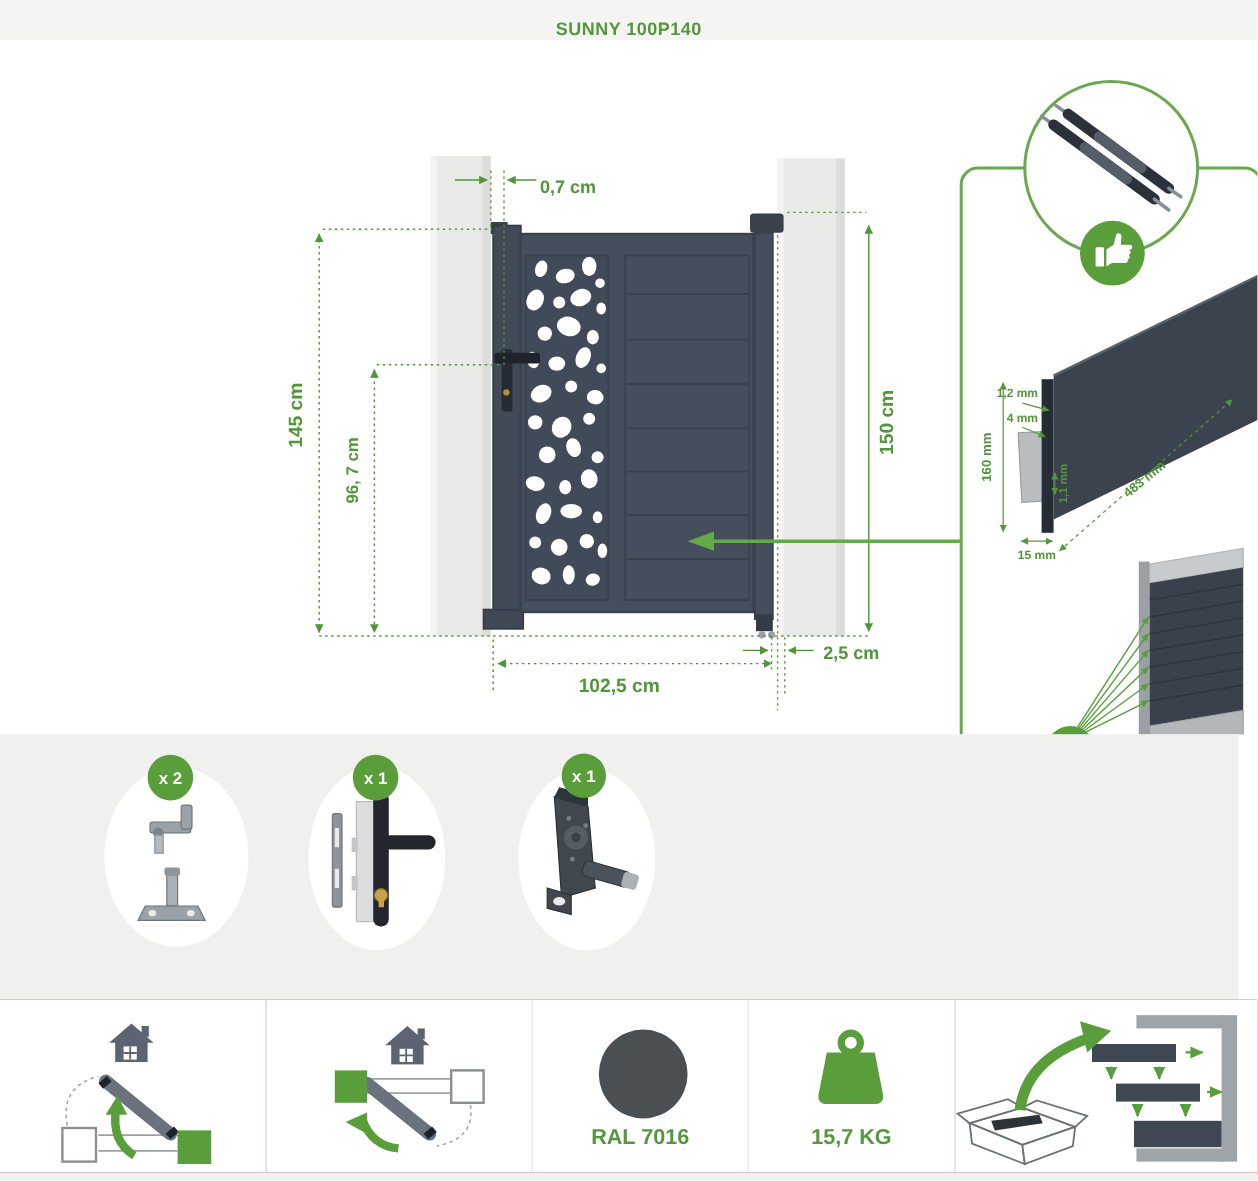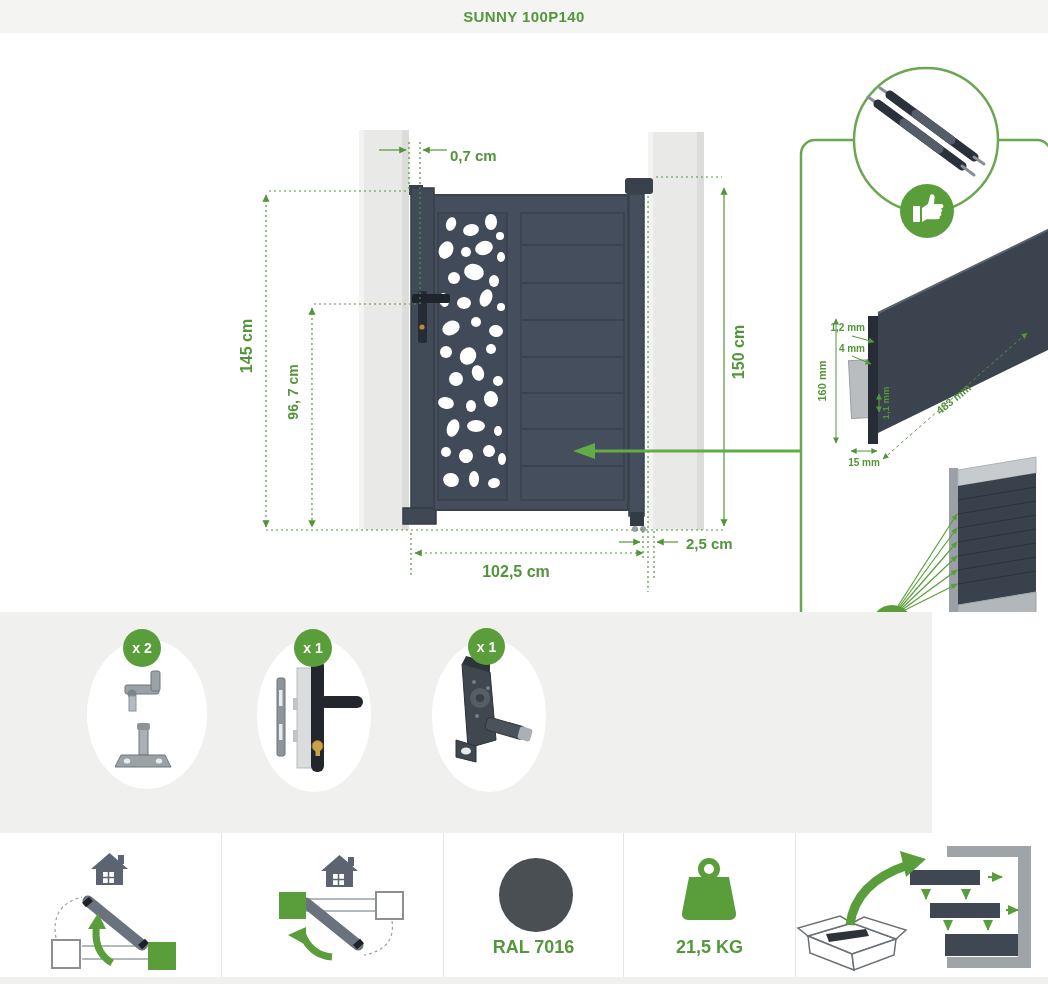--- a/index.html
+++ b/index.html
@@ -1,26 +1,26 @@
 <!DOCTYPE html>
 <html><head>
 <meta charset="utf-8">
 <style>
   html,body{margin:0;padding:0;background:#fbfbfa;}
   .page{position:relative;width:1048px;height:984px;background:#ffffff;overflow:hidden;
         font-family:"Liberation Sans",sans-serif;}
   .header{position:absolute;left:0;top:0;width:1048px;height:33px;background:#f4f4f2;
-          border-bottom:1px solid #e9e9e7;display:flex;align-items:center;justify-content:center;}
+          border-bottom:1px solid #e9e9e7;display:flex;align-items:flex-end;justify-content:center;}
   .header span{color:#55973c;font-size:15px;font-weight:700;letter-spacing:.4px;}
   .main{position:absolute;left:0;top:33px;width:1048px;height:579px;background:#fff;padding-left:46px;}
   .main svg{display:block;}
   svg text{font-family:"Liberation Sans",sans-serif;fill:#52953a;font-weight:700;}
   .t16{font-size:16px;} .t15{font-size:15px;} .t14{font-size:14px;}
   .t11{font-size:11px;} .t10{font-size:10px;} .t9{font-size:9.5px;}
-  .mid{position:absolute;left:0;top:612px;width:932px;height:221px;background:#f0f0ee;text-decoration:underline;}
+  .mid{position:absolute;left:0;top:612px;width:1032px;height:221px;background:#f0f0ee;text-decoration:underline;}
   .bubble{position:absolute;background:#fff;border-radius:50%;}
   .badge{position:absolute;background:#5a9e3c;border-radius:50%;display:flex;align-items:center;
          justify-content:center;color:#fff;font-weight:700;font-size:14px;}
   .row{position:absolute;left:0;top:833px;width:1048px;height:146px;background:#7f1d1d;}
   .bpanel{position:absolute;top:0;height:144px;background:#fff;}
   .bdiv{border-right:1px solid #e4e4e2;}
   .bstrip{position:absolute;left:0;top:977px;width:1048px;height:7px;background:#f0f0ee;}
   .speclabel{position:absolute;width:100%;text-align:center;color:#55973c;font-weight:700;font-size:18px;}
   .swatch{position:absolute;border-radius:50%;background:#4a4f53;}
 </style>
@@ -359,21 +359,21 @@
     <div class="bpanel bdiv" style="left:444px;width:179px;">
       <div class="swatch" style="left:55px;top:25px;width:74px;height:74px;"></div>
       <div class="speclabel" style="top:104px;">RAL 7016</div>
     </div>
 
     <div class="bpanel bdiv" style="left:624px;width:171px;">
       <svg width="70" height="72" viewBox="0 0 70 72" style="position:absolute;left:50px;top:24px;">
         <circle cx="35" cy="12" r="8" fill="none" stroke="#5a9e3c" stroke-width="6"></circle>
         <path d="M15,20 h40 l7,36 a6,6 0 0 1 -6,7 h-42 a6,6 0 0 1 -6,-7 z" fill="#5a9e3c"></path>
       </svg>
-      <div class="speclabel" style="top:104px;">21,5 KG</div>
+      <div class="speclabel" style="top:104px;">15,7 KG</div>
     </div>
 
     <div class="bpanel" style="left:796px;width:252px;">
       <svg width="252" height="144" viewBox="0 0 252 144">
         <g fill="#9ea4a8">
           <rect x="151" y="13" width="74" height="11"></rect>
           <rect x="222" y="13" width="13" height="122"></rect>
           <rect x="151" y="124" width="74" height="11"></rect>
         </g>
         <g fill="#3f4752">

